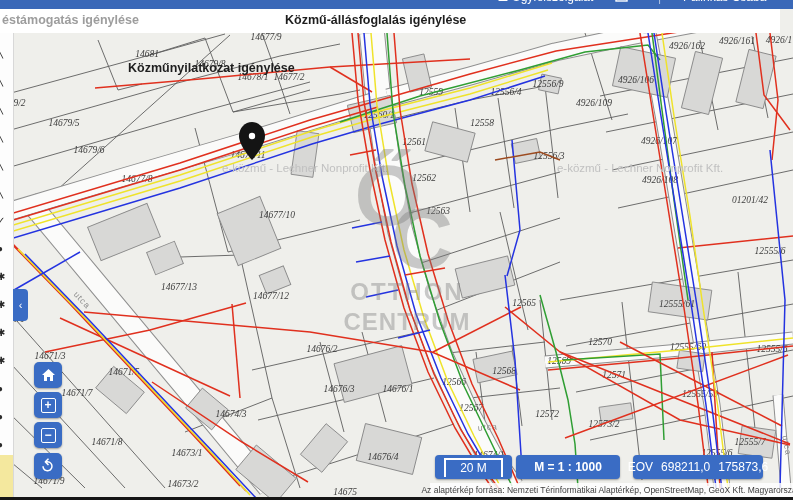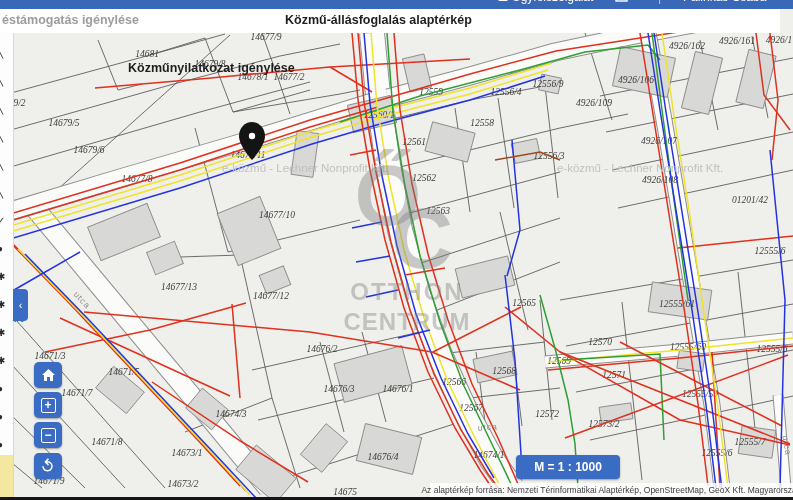--- a/index.html
+++ b/index.html
@@ -68,21 +68,21 @@
           </svg>
       </span>
       <span class="tb-item" style="left:658px;color:rgba(255,255,255,.6);">|</span>
       <span class="tb-item" style="left:683px;">Pálinkás Csaba</span>
     </div>
   </div>
 
   <div id="menubar">
     <span class="menu-item disabled" style="left:2px;">éstámogatás igénylése</span>
     <span class="menu-item" style="left:128px;margin-top:48px;">Közműnyilatkozat igénylése</span>
-    <span class="menu-item" style="left:285px;">Közmű-állásfoglalás alaptérkép</span>
+    <span class="menu-item" style="left:285px;">Közmű-állásfoglalás igénylése</span>
   </div>
 
   <div id="map">
     <svg id="map-svg" width="793" height="500" viewBox="0 0 793 500">
       <rect x="0" y="0" width="793" height="500" fill="#efefeb"></rect>
     <g>
           <polyline points="0,96 150,55 225,34" fill="none" stroke="#5d5d5d" stroke-width="0.9"></polyline>
           <polyline points="0,133 170,85 280,56 340,44" fill="none" stroke="#5d5d5d" stroke-width="0.9"></polyline>
           <polyline points="0,170 200,112 310,82" fill="none" stroke="#5d5d5d" stroke-width="0.9"></polyline>
           <polyline points="98,40 118,90 142,84" fill="none" stroke="#5d5d5d" stroke-width="0.9"></polyline>
@@ -342,21 +342,29 @@
   <div class="map-btn" style="left:34px;top:392px;">
     <span class="sq-ic">+</span>
   </div>
   <div class="map-btn" style="left:34px;top:422px;">
     <span class="sq-ic">−</span>
   </div>
   <div class="map-btn" style="left:34px;top:453px;font-size:17px;">
     <span style="transform:rotate(-45deg);display:inline-block;">↺</span>
   </div>
 
+  <div class="stat-btn" id="scalebar-btn" style="left:435px;top:455px;width:77px;height:24px;">
+    <span class="bracket">20 M</span>
+  </div>
   <div class="stat-btn" style="left:516px;top:455px;width:104px;height:24px;font-weight:bold;">
     <span>M = 1 : 1000</span>
   </div>
+  <div class="stat-btn" style="left:633px;top:455px;width:130px;height:24px;gap:8px;">
+    <span>EOV</span>
+    <span>698211,0</span>
+    <span>175873,6</span>
+  </div>
 
   <div id="attribution">
     <span>Az alaptérkép forrása: Nemzeti Térinformatikai Alaptérkép, OpenStreetMap, GeoX Kft. Magyarország</span>
   </div>
   <div id="bottom-black"></div>
 </div>
 
 </body></html>

